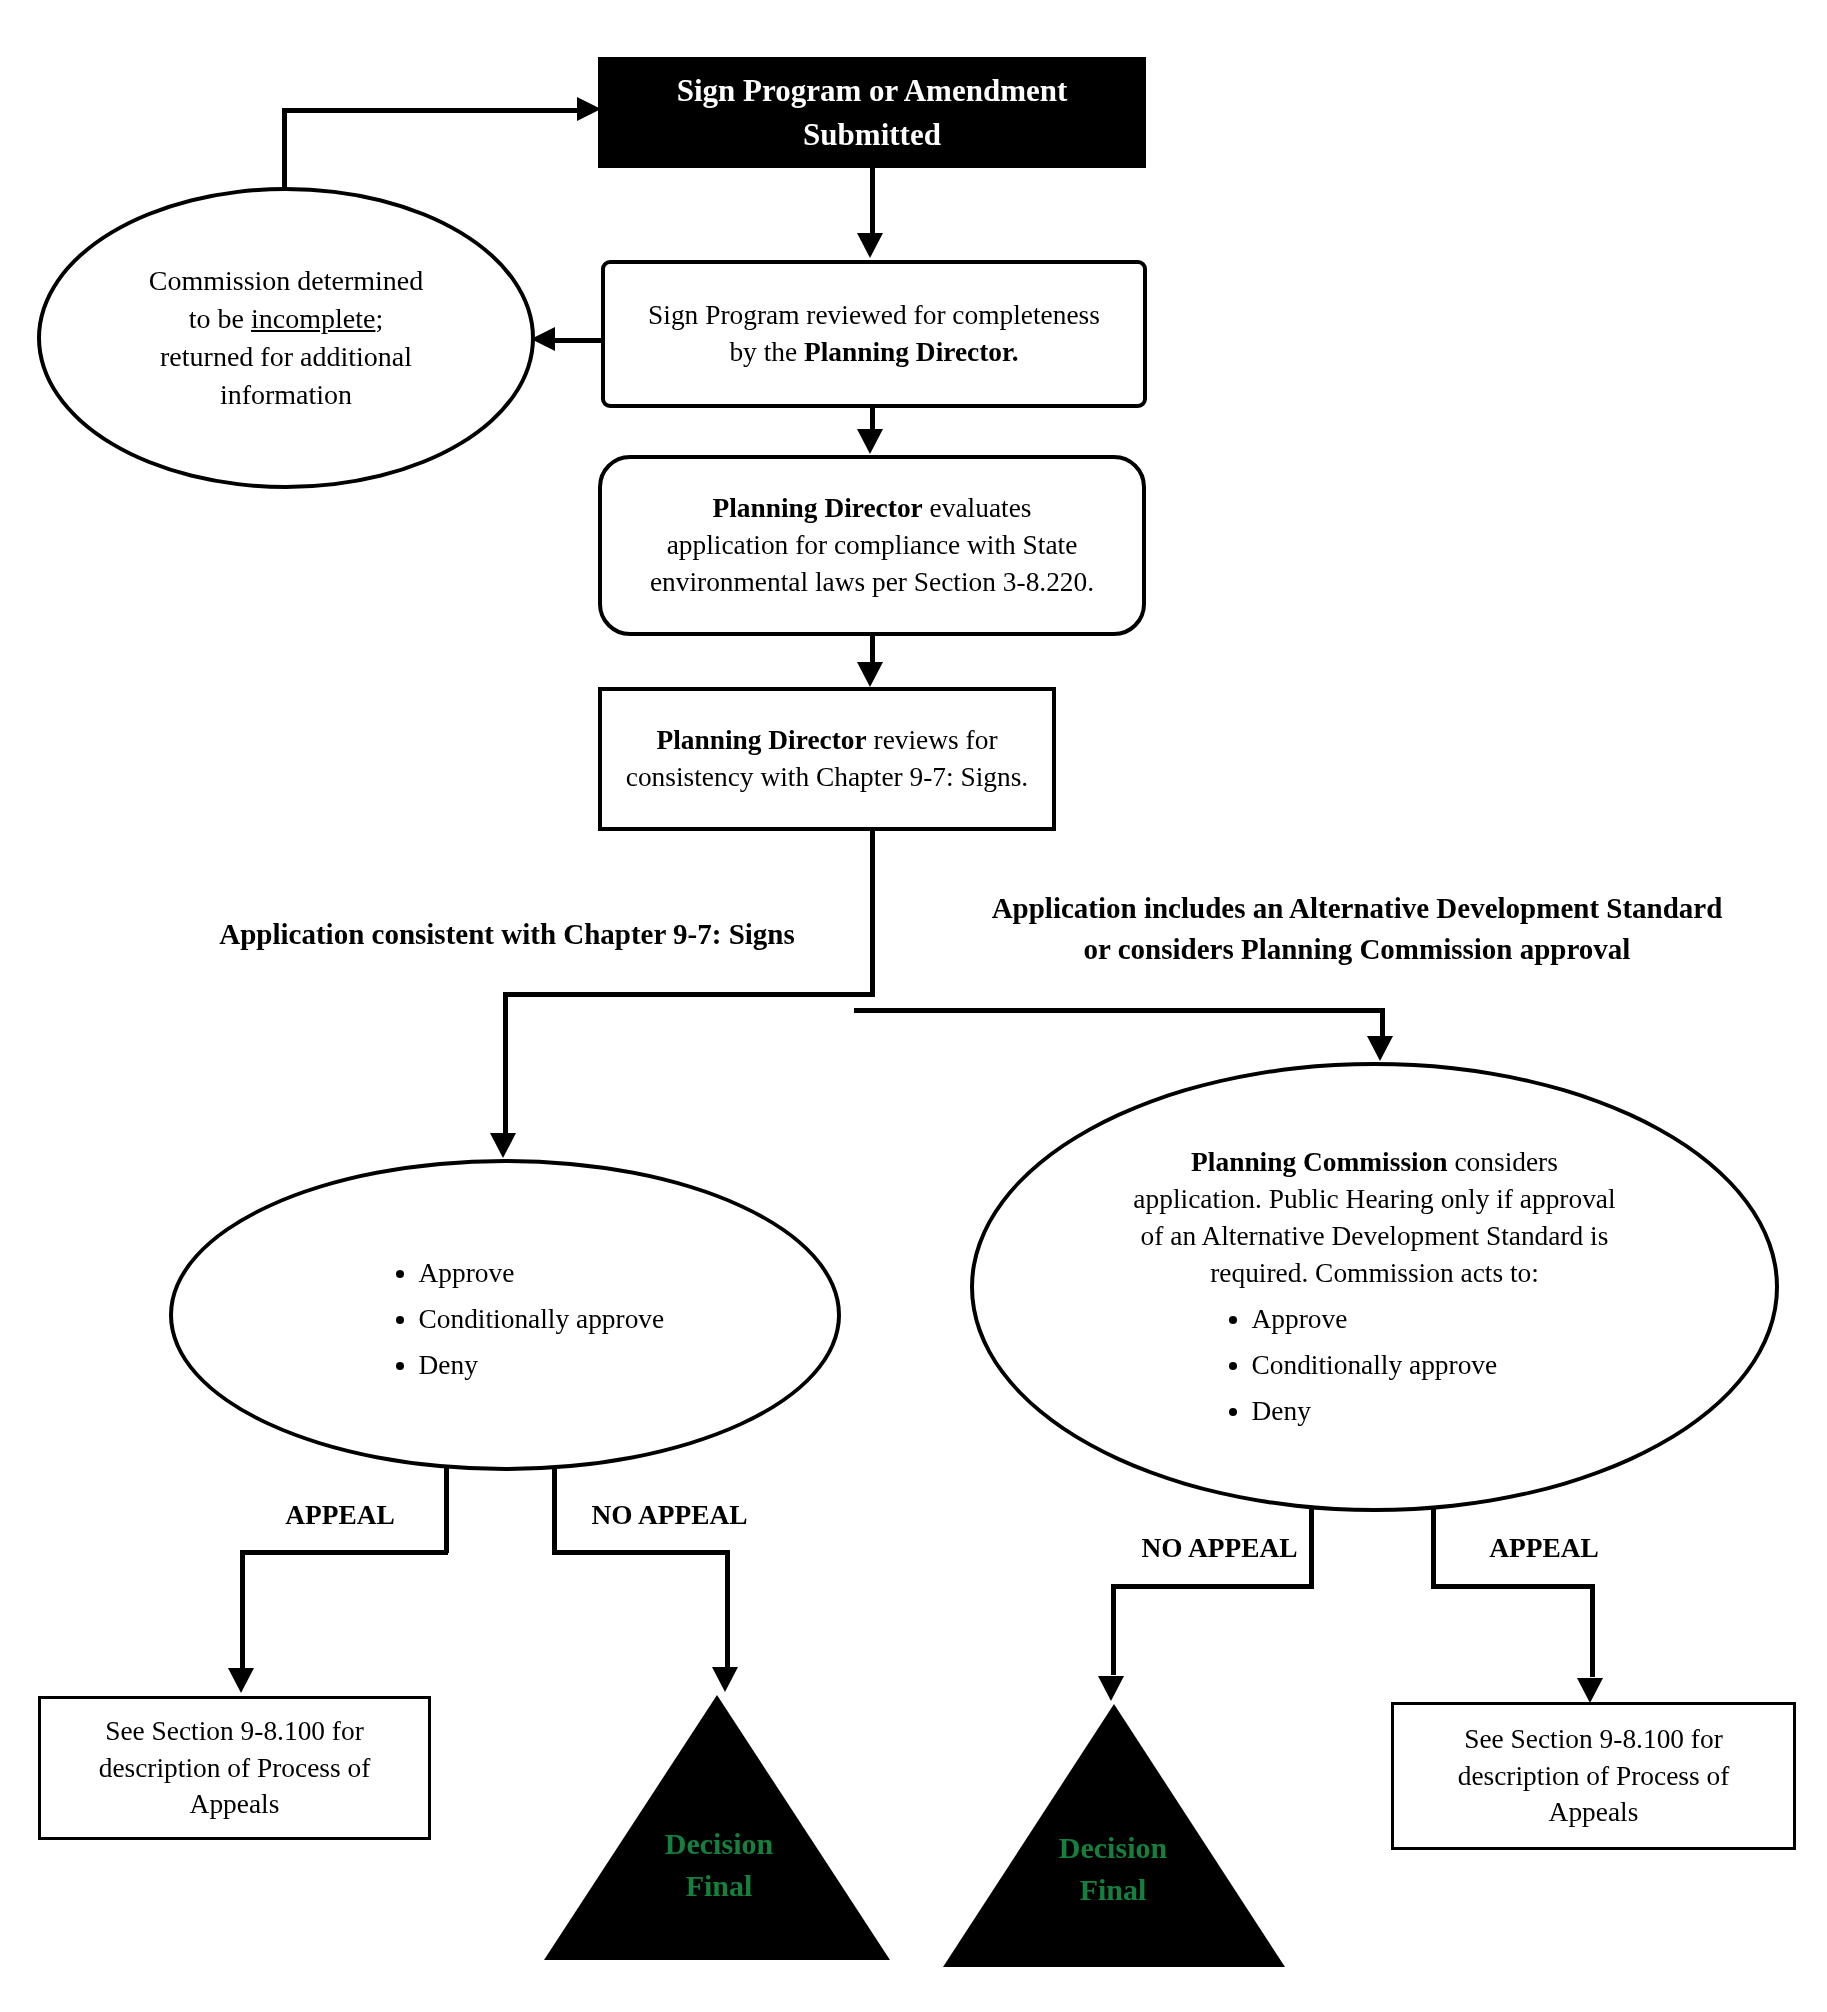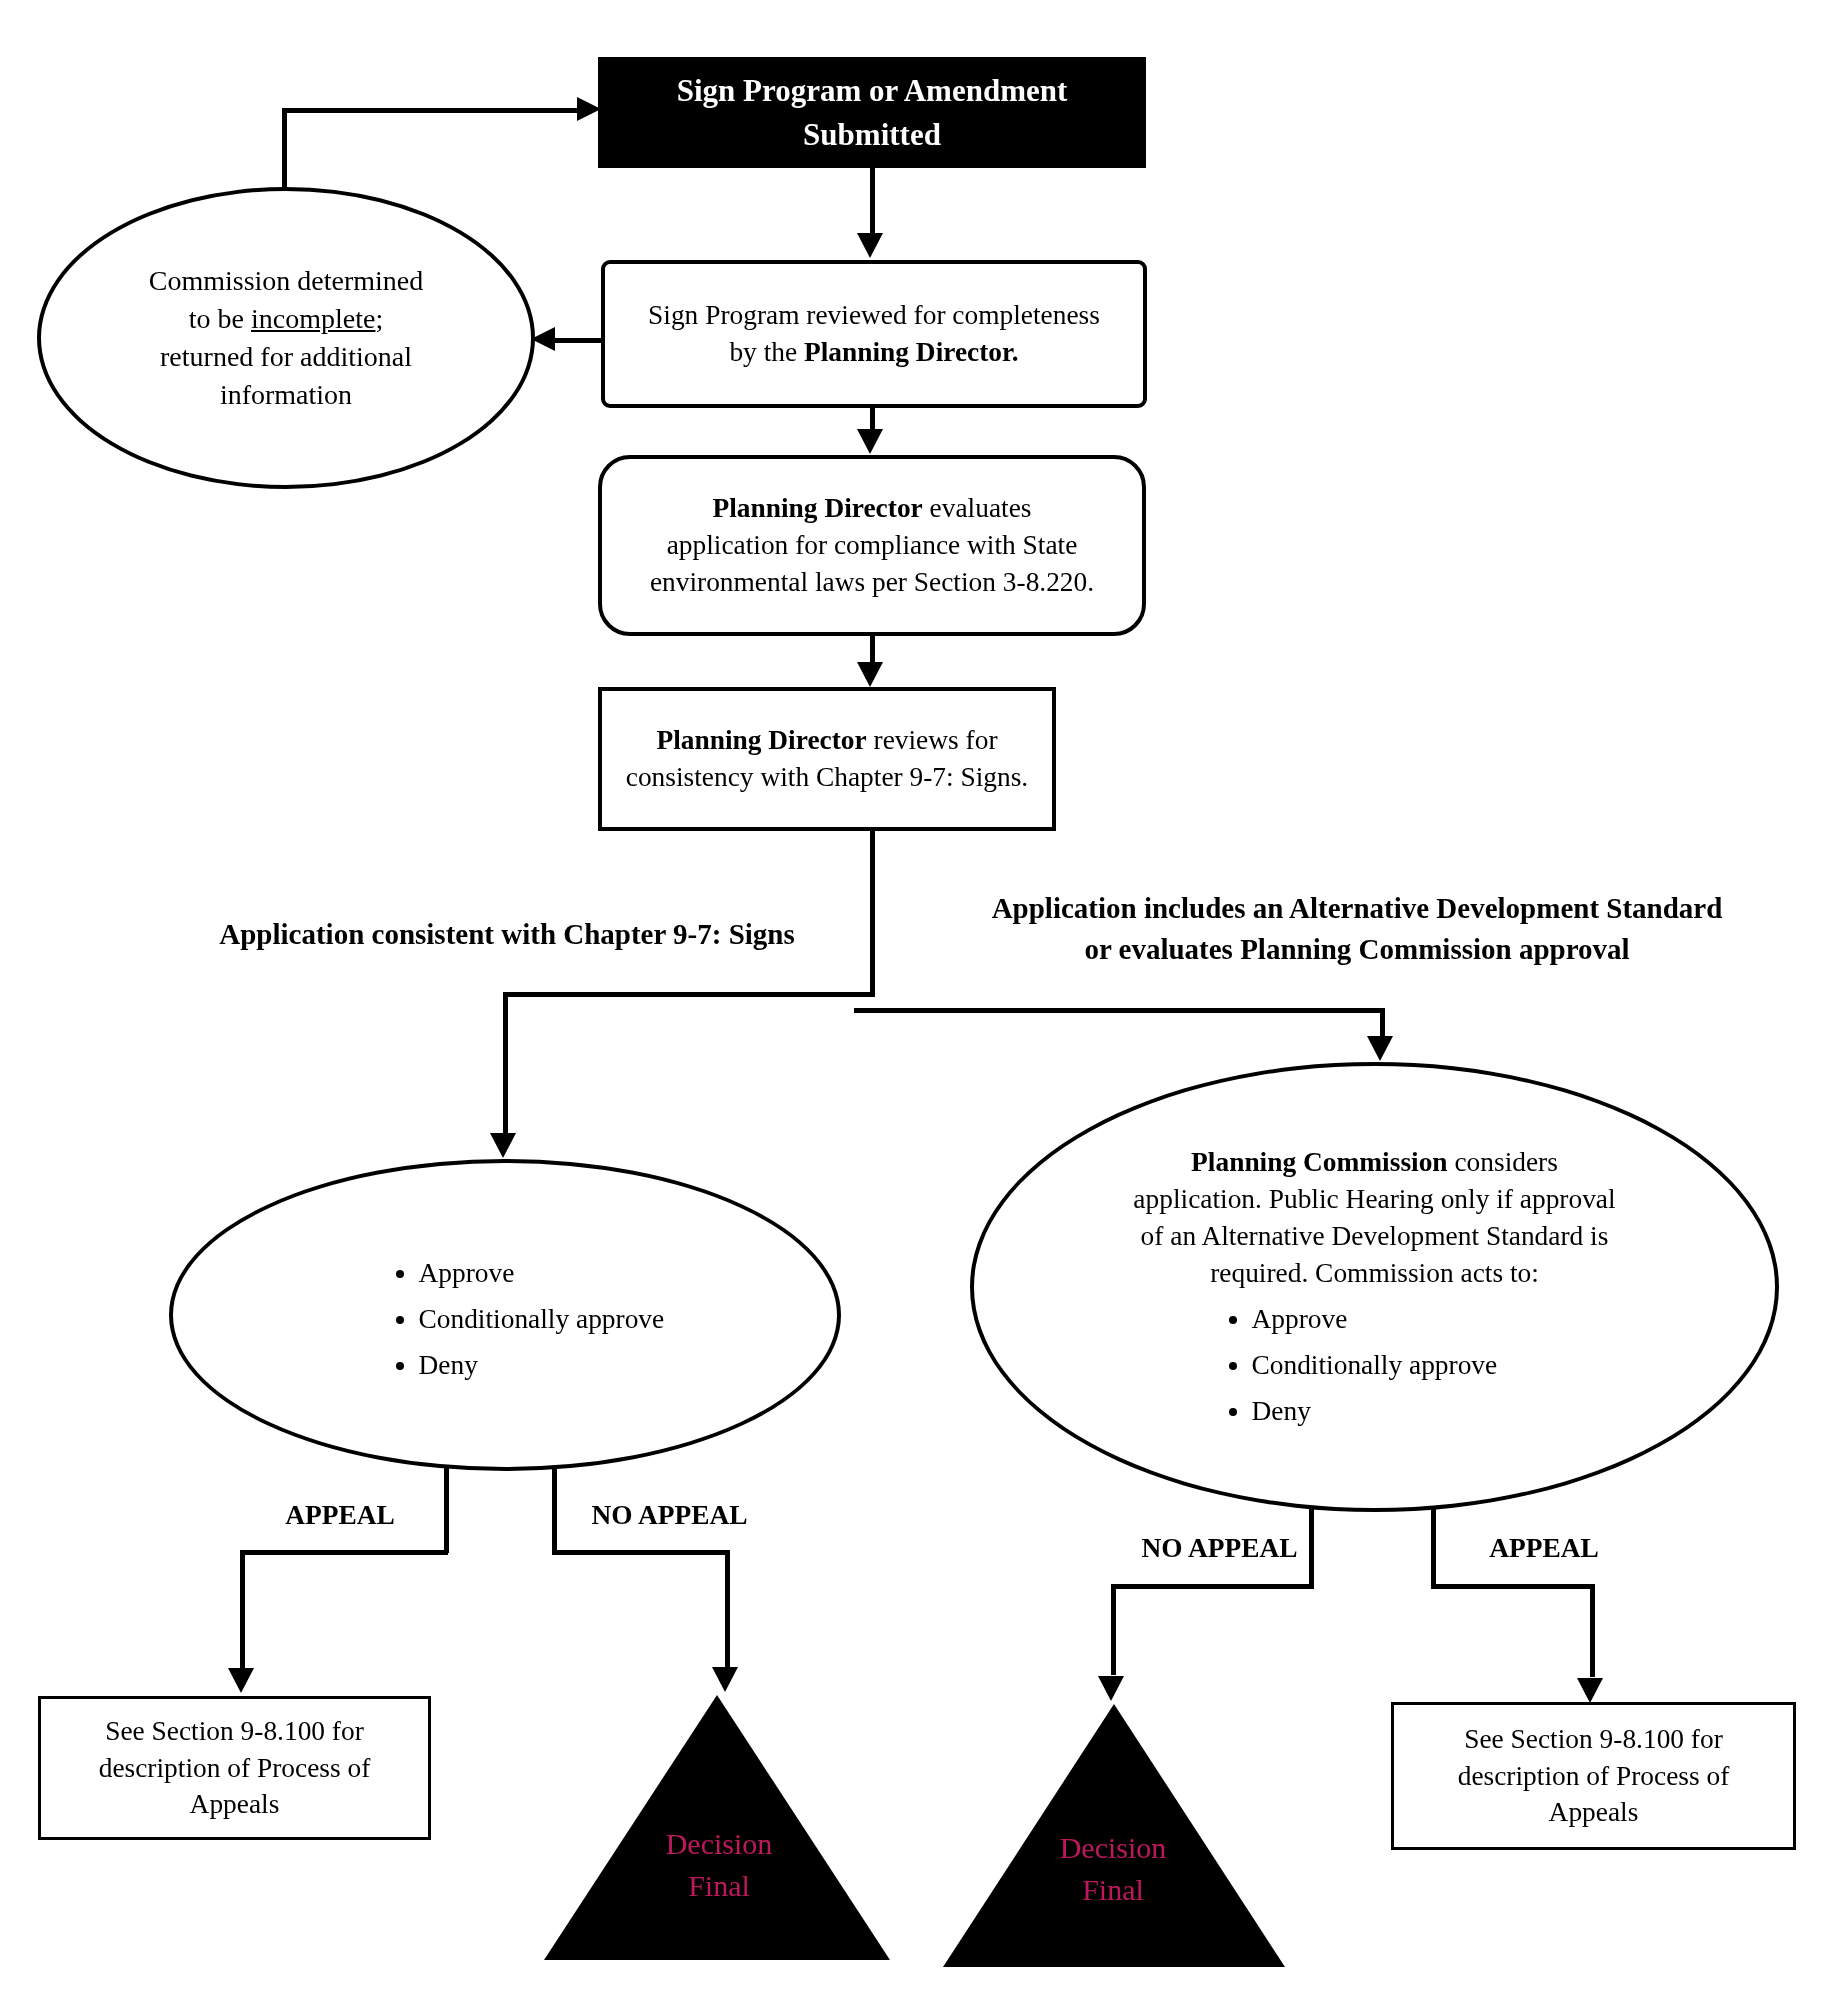--- a/index.html
+++ b/index.html
@@ -21,21 +21,21 @@
     border:4.6px solid #000; display:flex; align-items:center; justify-content:center;
     text-align:center; font-size:27.4px; line-height:1.35; }
   .ellipse { border-radius:50%; border-width:4.6px; }
   .startbox { position:absolute; box-sizing:border-box; background:#000; color:#fff;
     display:flex; flex-direction:column; align-items:center; justify-content:center;
     text-align:center; font-weight:bold; font-size:31px; line-height:1.4; }
   .lbl { position:absolute; text-align:center; font-weight:bold; }
   .branchlbl { font-size:29px; line-height:1.4; }
   .applbl { font-size:27.4px; }
   .tri { position:absolute; width:0; height:0; }
-  .trilbl { position:absolute; color:#be185d; font-weight:normal; font-size:30px;
+  .trilbl { position:absolute; color:#15803d; font-weight:bold; font-size:30px;
     line-height:1.4; text-align:center; }
   .bul { list-style:disc; text-align:left; margin:9.1px 0 0 0; }
   .bul li { margin-top:9.1px; }
   b { font-weight:bold; }
   .u { text-decoration:underline; }
 </style>
 </head>
 <body>
 
 <div class="canvas">
@@ -117,21 +117,21 @@
     <span>
       <b>Planning Director</b><span> reviews for</span><br>
       <span>consistency with Chapter 9-7: Signs.</span>
     </span>
   </div>
 
   <div class="lbl branchlbl" style="left:128px;top:914px;width:758px;">Application consistent with Chapter 9-7: Signs</div>
 
   <div class="lbl branchlbl" style="left:932px;top:888px;width:850px;">
     <div>Application includes an Alternative Development Standard</div>
-    <div>or evaluates Planning Commission approval</div>
+    <div>or considers Planning Commission approval</div>
   </div>
 
   <div class="box ellipse" style="left:169px;top:1159px;width:672px;height:312px;">
     <div style="width:475px;">
       <ul class="bul" style="padding-left:151px;">
         <li>Approve</li>
         <li>Conditionally approve</li>
         <li>Deny</li>
       </ul>
     </div>

